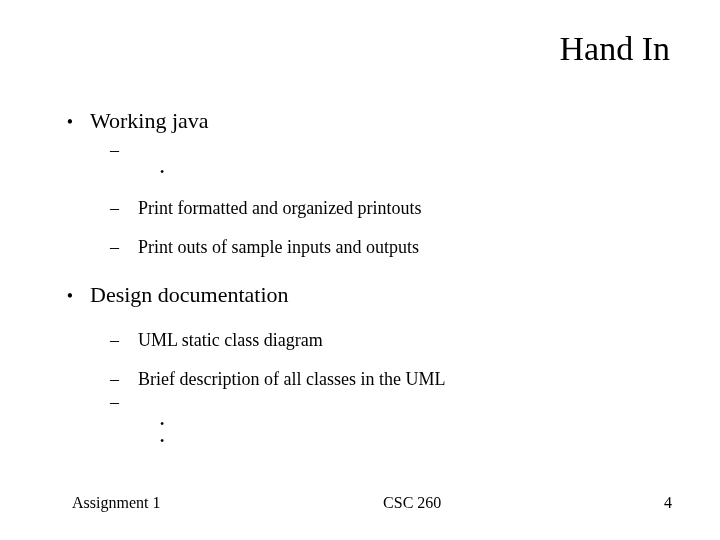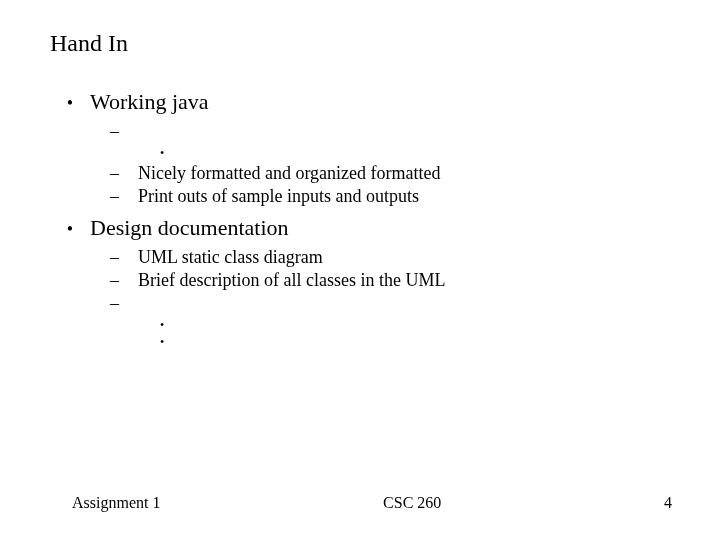--- a/index.html
+++ b/index.html
@@ -6,23 +6,23 @@
   body {
     width: 720px;
     height: 540px;
     font-family: "Times New Roman", Times, serif;
     color: #000;
     background: #fff;
     position: relative;
     padding: 30px 50px 0 50px;
   }
   .title {
-    text-align: left;
-    font-size: 24px;
-    margin-bottom: 32px;
+    text-align: right;
+    font-size: 34px;
+    margin-bottom: 24px;
     font-weight: normal;
   }
   ul { list-style: none; }
   .lvl1 > li { margin-bottom: 8px; }
   .lvl1 > li > .row {
     display: flex;
     align-items: baseline;
     font-size: 22px;
   }
   .lvl1 > li > .row .bullet {
@@ -59,21 +59,21 @@
   .footer {
     position: absolute;
     bottom: 28px;
     left: 12px;
     width: 720px;
     padding: 0 60px;
     display: flex;
     justify-content: space-between;
     font-size: 16px;
   }
-  .txt { flex: 1; }
+  .txt { flex: 1; margin-top: 16px; }
 </style>
 </head>
 <body>
 
 <h1 class="title">Hand In</h1>
 
 <ul class="lvl1">
   <li>
     <div class="row">
       <span class="bullet">•</span>
@@ -88,21 +88,21 @@
           <li>
             <div class="row">
               <span class="dot">•</span>
             </div>
           </li>
         </ul>
       </li>
       <li>
         <div class="row">
           <span class="dash">–</span>
-          <span class="txt">Nicely formatted and organized formatted</span>
+          <span class="txt">Print formatted and organized printouts</span>
         </div>
       </li>
       <li>
         <div class="row">
           <span class="dash">–</span>
           <span class="txt">Print outs of sample inputs and outputs</span>
         </div>
       </li>
     </ul>
   </li>

